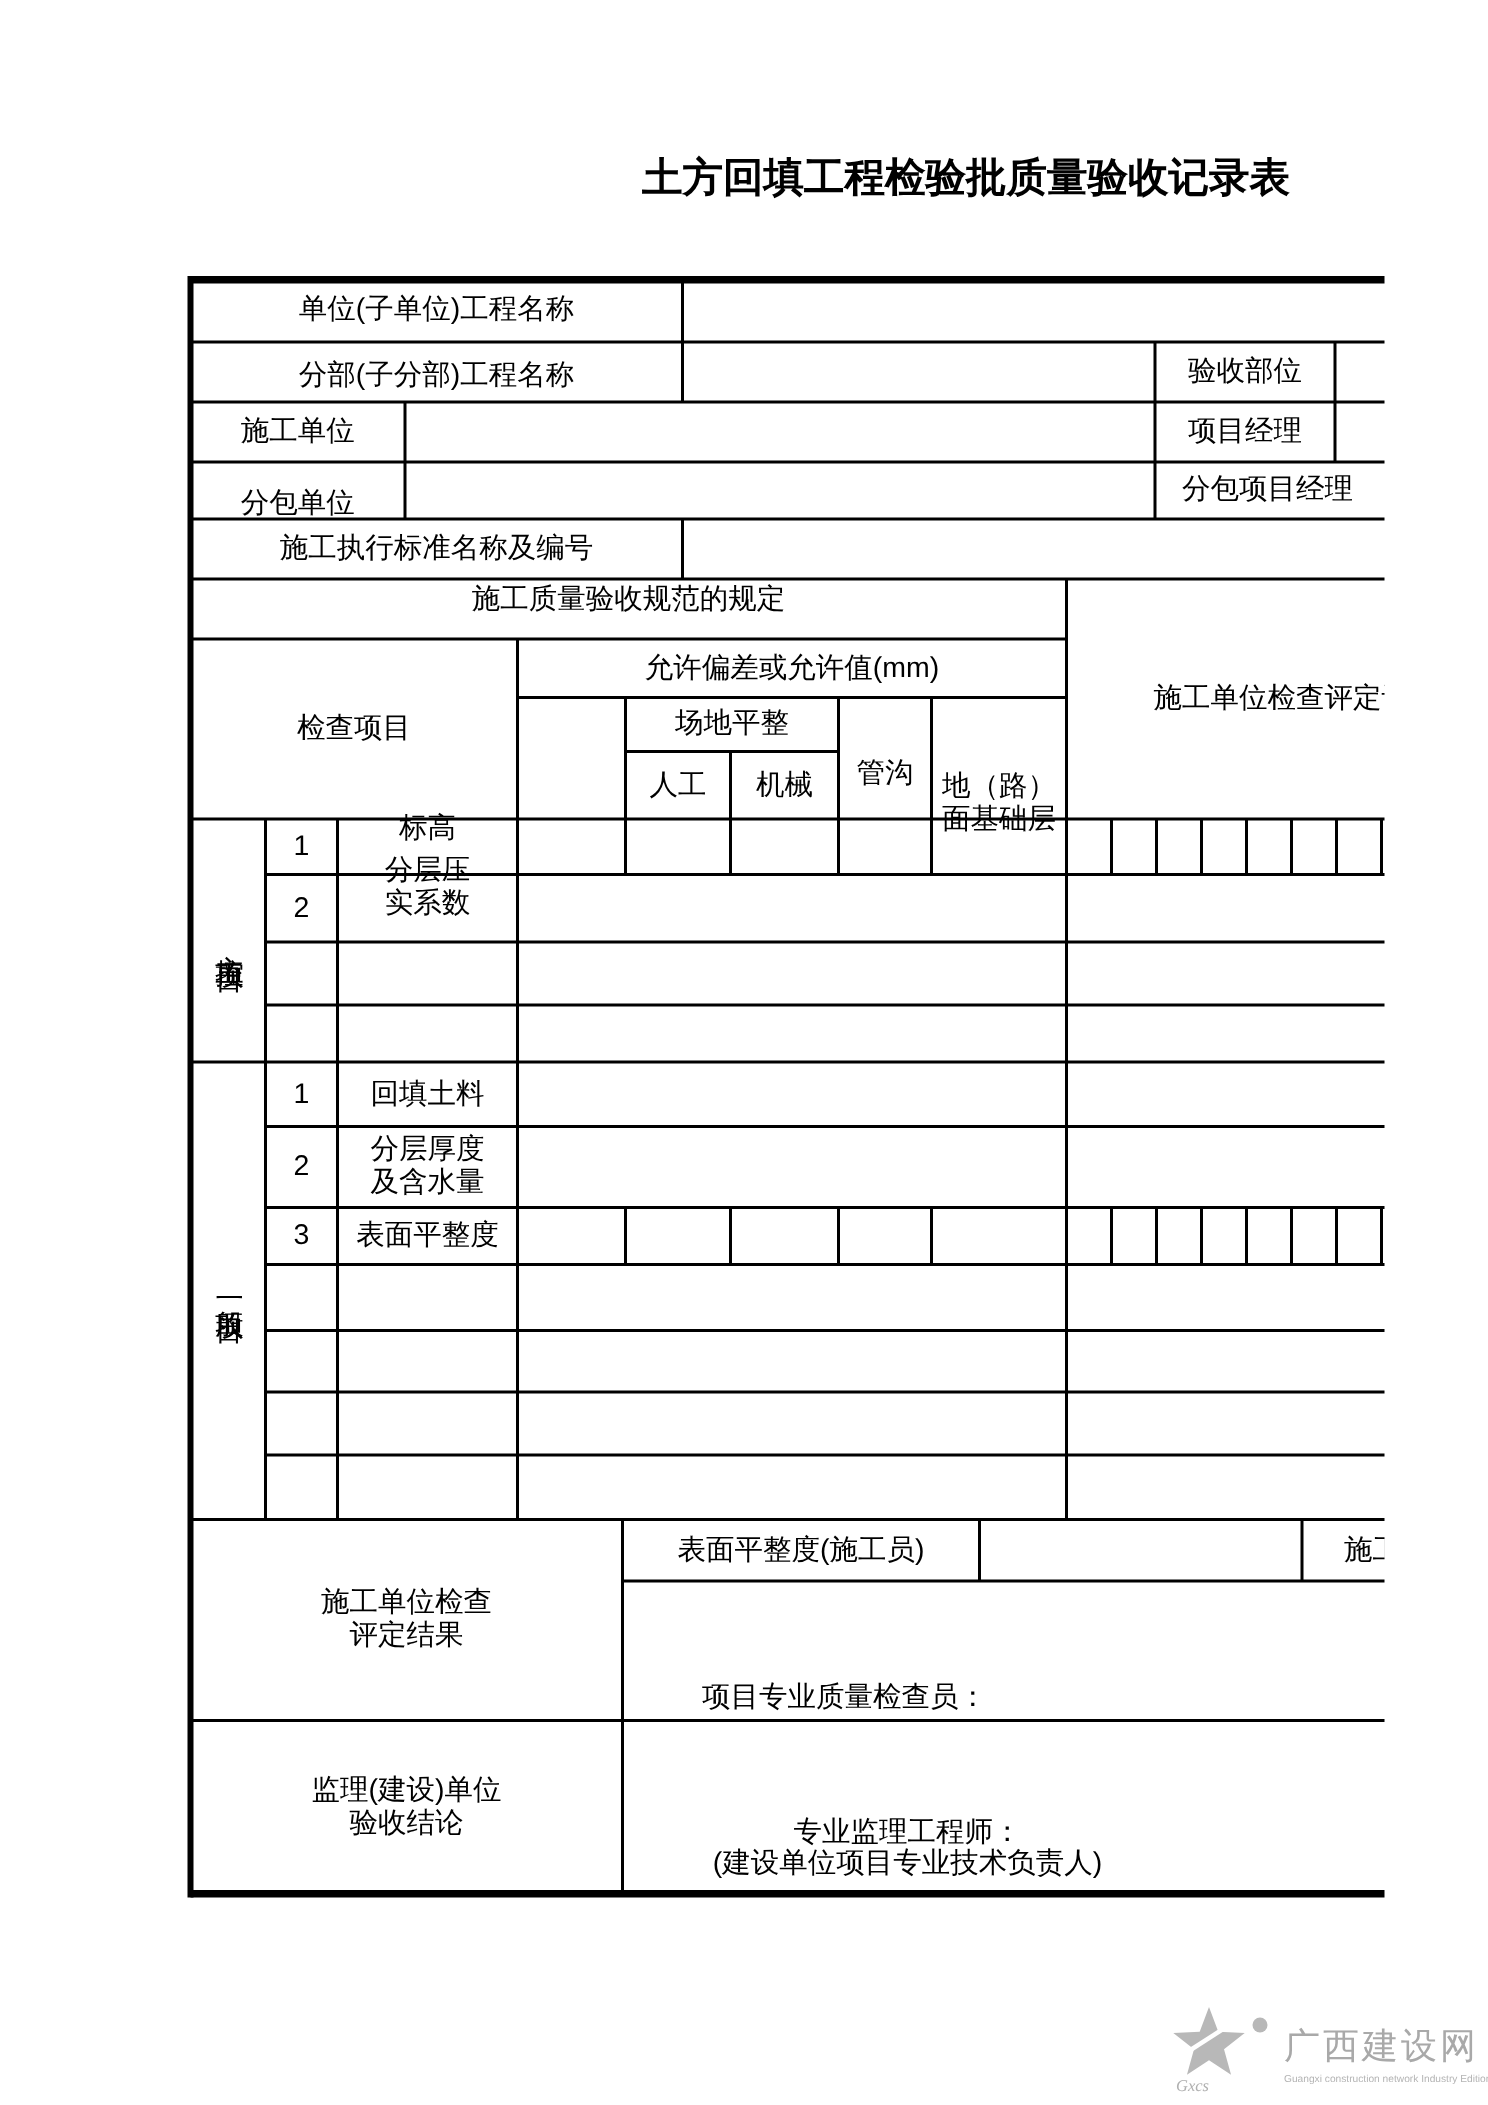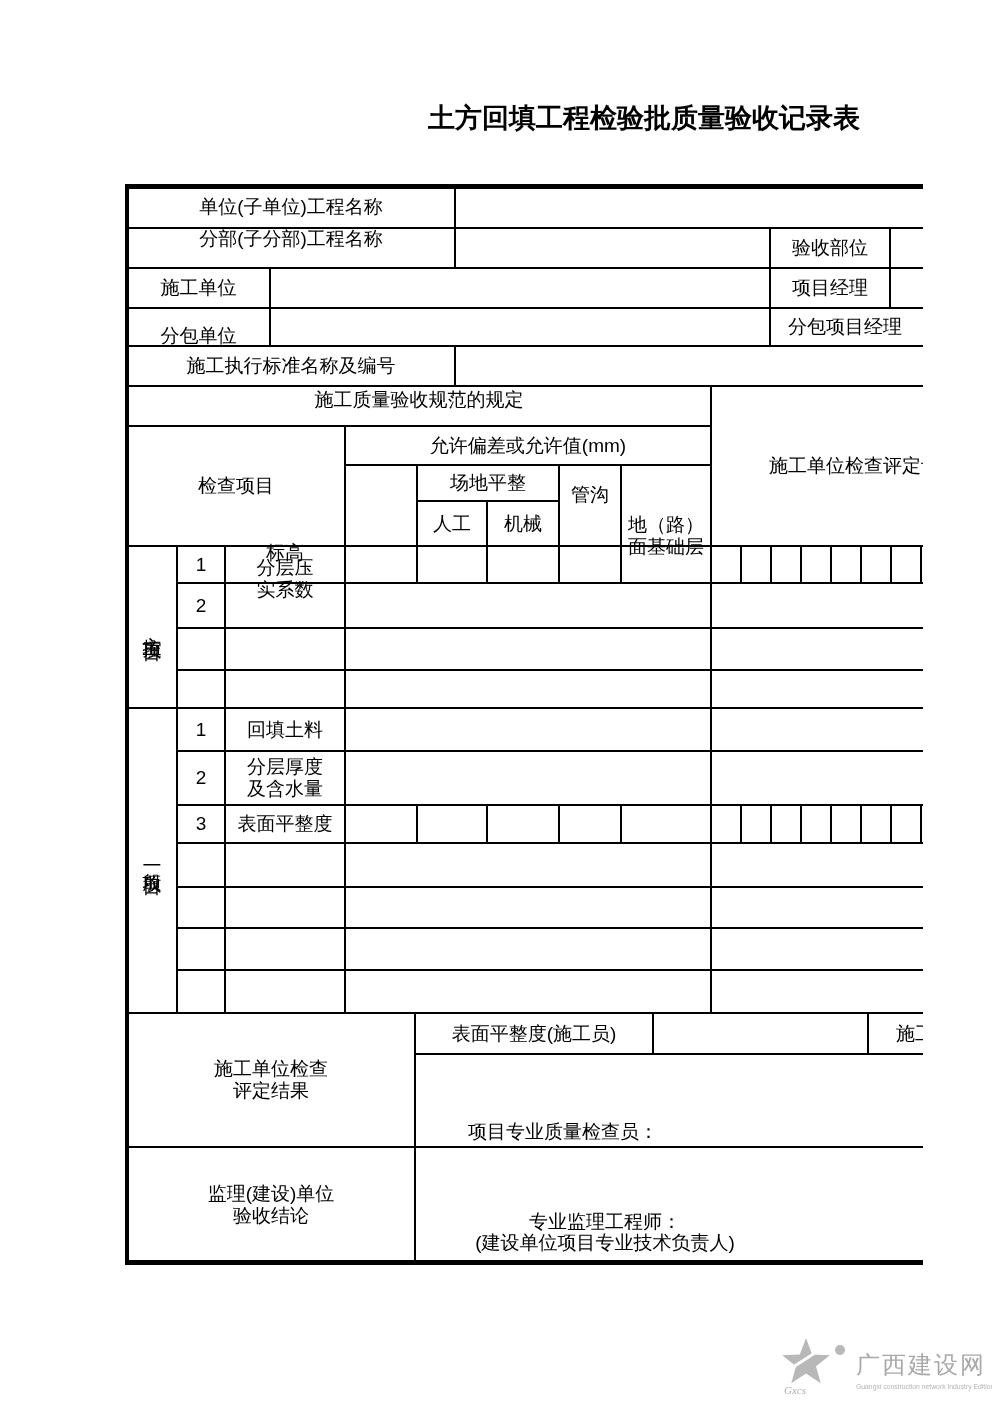--- a/index.html
+++ b/index.html
@@ -97,46 +97,46 @@
         <div class="line" style="left: 830px; top: 805px; width: 2px; height: 38px;"></div>
         <div class="line" style="left: 860px; top: 805px; width: 2px; height: 38px;"></div>
         <div class="line" style="left: 890px; top: 805px; width: 2px; height: 38px;"></div>
         <div class="line" style="left: 920px; top: 805px; width: 2px; height: 38px;"></div>
         <div class="line" style="left: 414px; top: 1013px; width: 2px; height: 249px;"></div>
         <div class="line" style="left: 652px; top: 1013px; width: 2px; height: 41px;"></div>
         <div class="line" style="left: 867px; top: 1013px; width: 2px; height: 41px;"></div>
       </div>
 
     <div class="cell" style="left:127px;top:186px;width:328px;height:42px">单位(子单位)工程名称</div>
-    <div class="cell" style="left:127px;top:224px;width:328px;height:30px">分部(子分部)工程名称</div>
+    <div class="cell" style="left:127px;top:236px;width:328px;height:30px">分部(子分部)工程名称</div>
     <div class="cell" style="left:770px;top:228px;width:120px;height:40px">验收部位</div>
     <div class="cell" style="left:127px;top:268px;width:143px;height:40px">施工单位</div>
     <div class="cell" style="left:770px;top:268px;width:120px;height:40px">项目经理</div>
     <div class="cell" style="left:127px;top:308px;width:143px;height:56px">分包单位</div>
     <div class="cell" style="left:770px;top:308px;width:150px;height:38px">分包项目经理</div>
     <div class="cell" style="left:127px;top:346px;width:328px;height:40px">施工执行标准名称及编号</div>
 
     <div class="cell" style="left:127px;top:386px;width:584px;height:28px">施工质量验收规范的规定</div>
     <div class="cell" style="left:711px;top:386px;width:306px;height:160px">施工单位检查评定记录</div>
     <div class="cell" style="left:127px;top:426px;width:218px;height:120px">检查项目</div>
     <div class="cell" style="left:345px;top:426px;width:366px;height:39px">允许偏差或允许值(mm)</div>
     <div class="cell" style="left:417px;top:465px;width:142px;height:36px">场地平整</div>
     <div class="cell" style="left:417px;top:501px;width:70px;height:45px">人工</div>
     <div class="cell" style="left:487px;top:501px;width:72px;height:45px">机械</div>
-    <div class="cell" style="left:559px;top:444px;width:62px;height:102px">管沟</div>
+    <div class="cell" style="left:559px;top:465px;width:62px;height:102px">管沟</div>
     <div class="cell multi" style="left:621px;top:488px;width:90px;height:95px">
       <span>地（路）</span>
       <span>面基础层</span>
     </div>
 
     <div class="cell vtext" style="left:127px;top:546px;width:50px;height:162px">主控项目</div>
     <div class="cell" style="left:177px;top:546px;width:48px;height:37px">1</div>
     <div class="cell" style="left:225px;top:534px;width:120px;height:37px">标高</div>
     <div class="cell" style="left:177px;top:583px;width:48px;height:45px">2</div>
-    <div class="cell multi" style="left:225px;top:556px;width:120px;height:45px">
+    <div class="cell multi" style="left:225px;top:569px;width:120px;height:45px">
       <span>分层压</span>
       <span>实系数</span>
     </div>
 
     <div class="cell vtext" style="left:127px;top:708px;width:50px;height:305px">一般项目</div>
     <div class="cell" style="left:177px;top:708px;width:48px;height:43px">1</div>
     <div class="cell" style="left:225px;top:708px;width:120px;height:43px">回填土料</div>
     <div class="cell" style="left:177px;top:751px;width:48px;height:54px">2</div>
     <div class="cell multi" style="left:225px;top:751px;width:120px;height:54px">
       <span>分层厚度</span>

